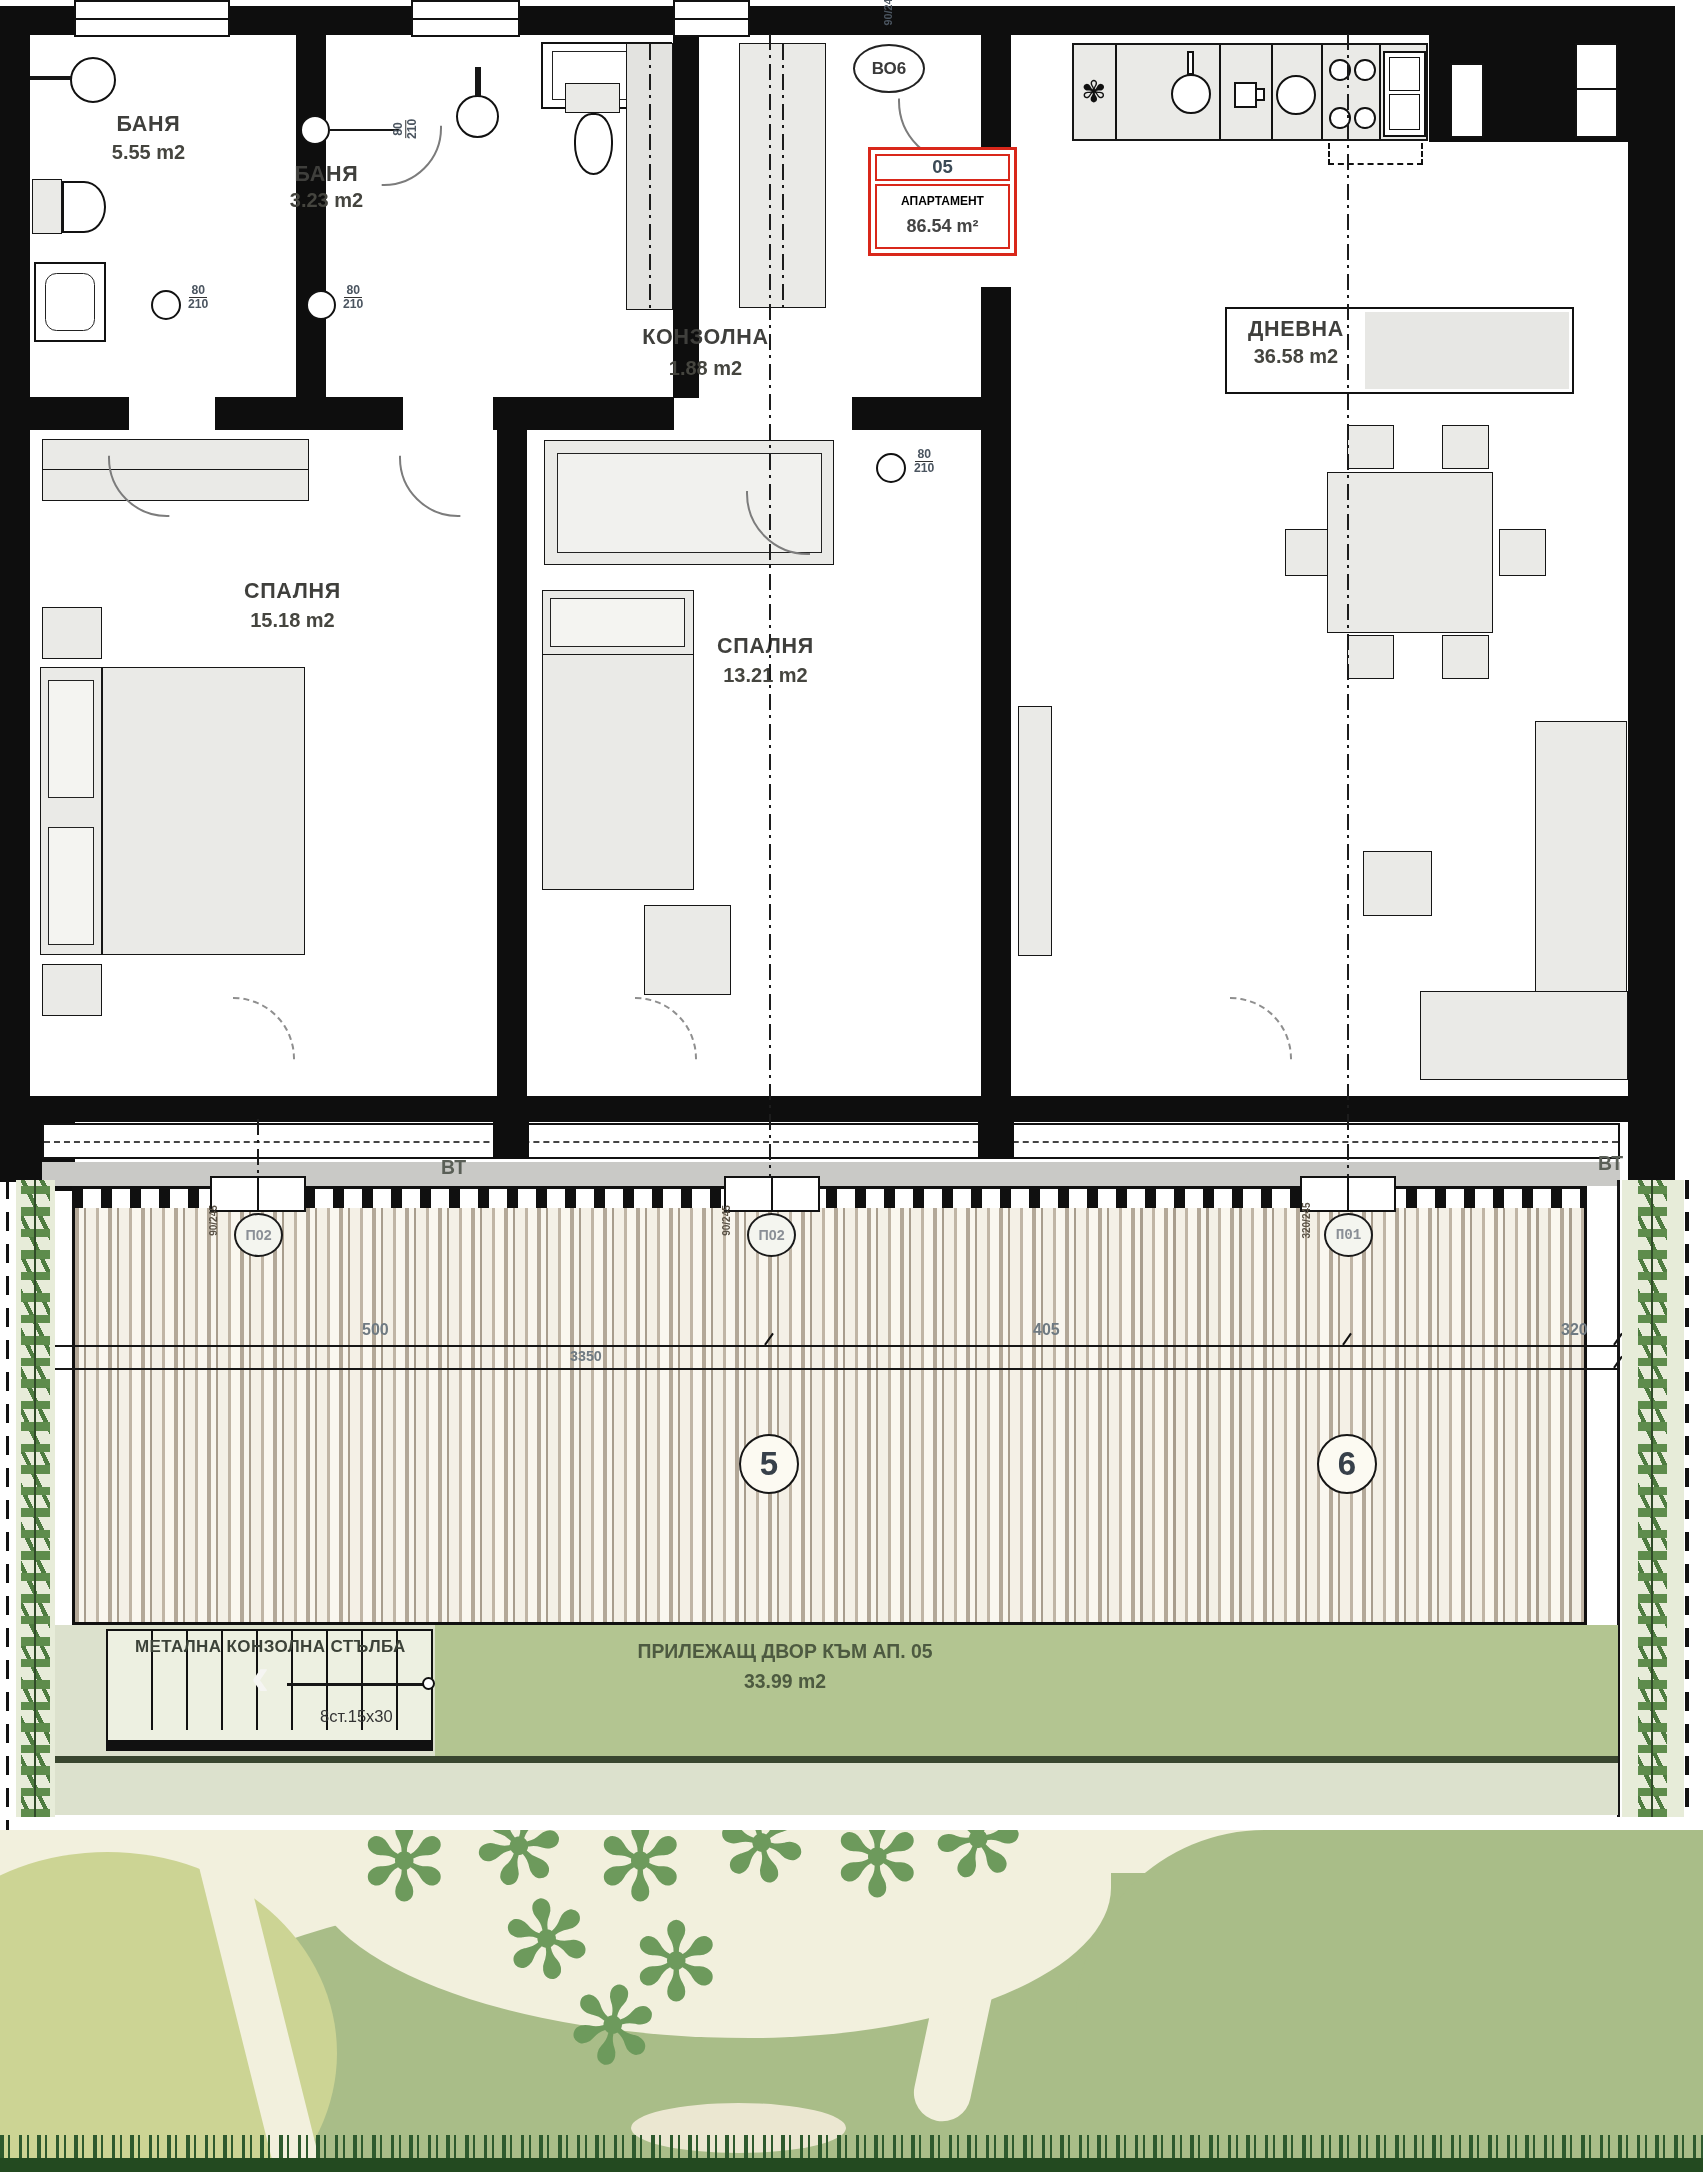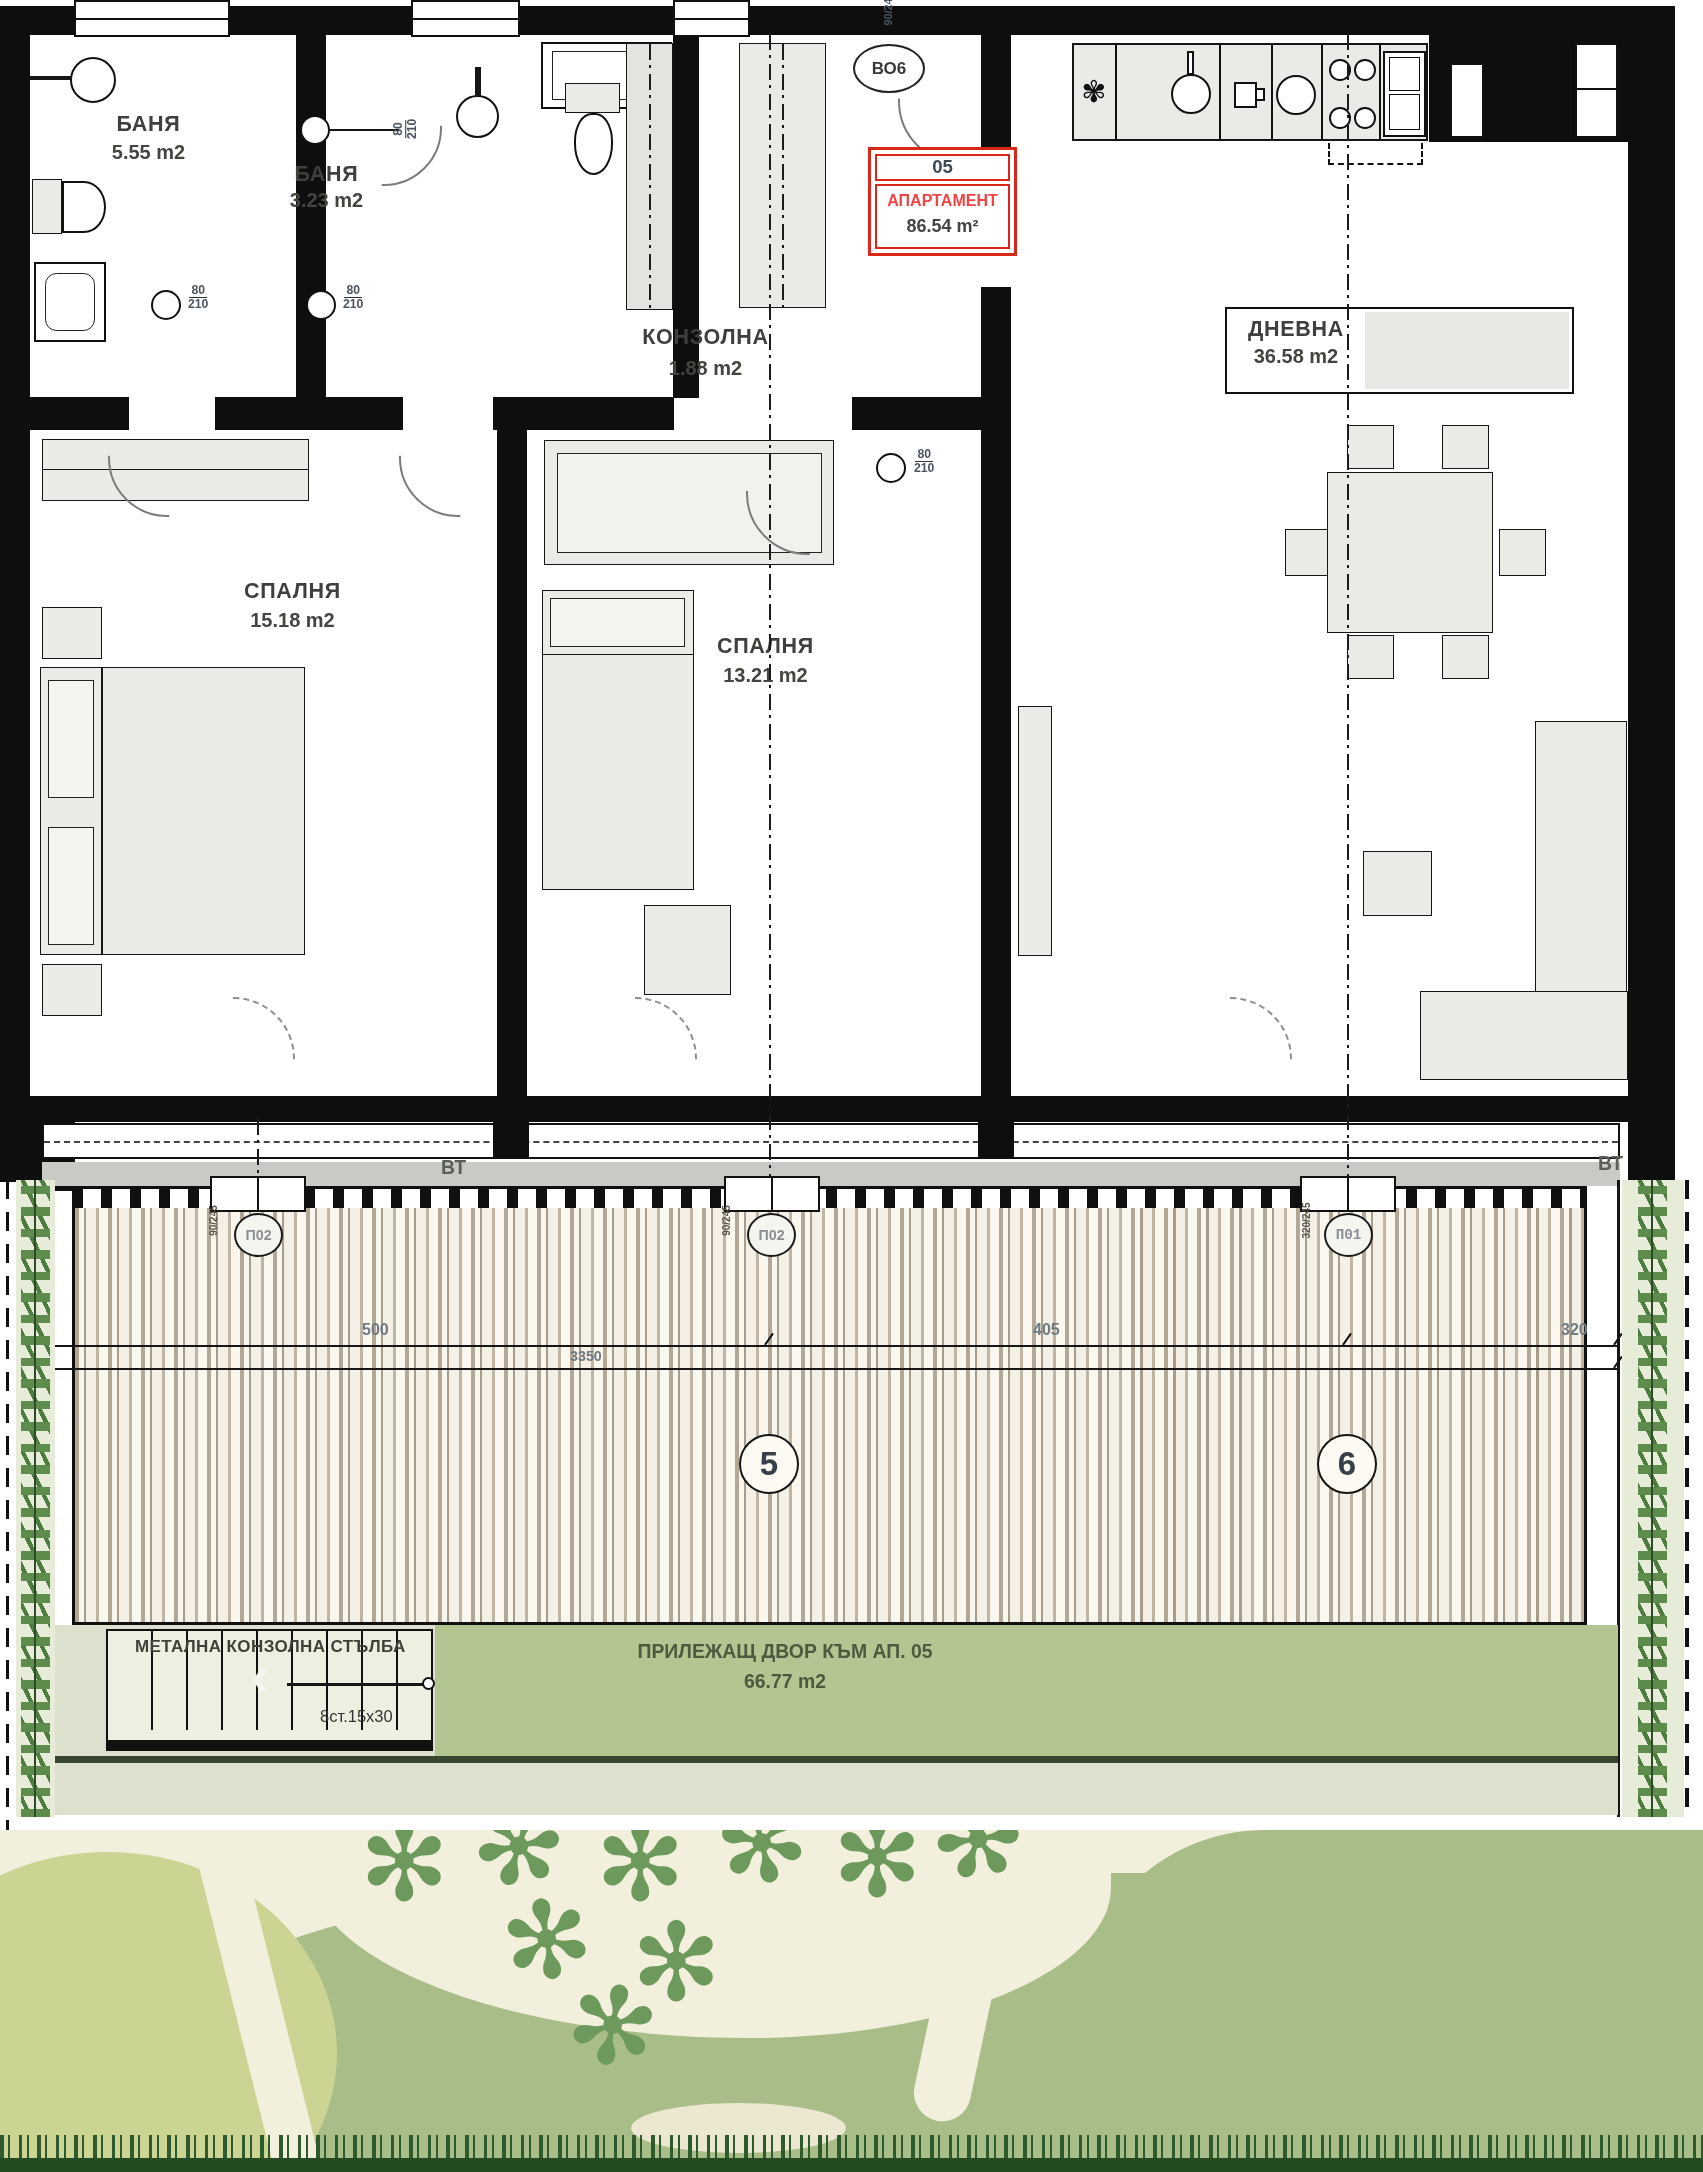--- a/index.html
+++ b/index.html
@@ -193,21 +193,21 @@
   <div class="roomname ctr" style="left:221px;top:578px;width:143px;height:26px;">СПАЛНЯ</div>
   <div class="roomarea ctr" style="left:221px;top:608px;width:143px;height:24.4px;">15.18 m2</div>
   <div class="roomname ctr" style="left:694px;top:633px;width:143px;height:26px;">СПАЛНЯ</div>
   <div class="roomarea ctr" style="left:694px;top:663px;width:143px;height:24.4px;">13.21 m2</div>
   <div class="roomname ctr" style="left:1228px;top:316px;width:136px;height:26px;">ДНЕВНА</div>
   <div class="roomarea ctr" style="left:1228px;top:344px;width:136px;height:24.4px;">36.58 m2</div>
 
   <div class="abs" style="left:868px;top:147px;width:149px;height:109px;border:3.6px solid #d9271a;background:#fff;box-sizing:border-box;">
     <div class="ctr" style="position:absolute;left:3.6px;top:3.6px;right:3.6px;height:27px;border:2.5px solid #d9271a;box-sizing:border-box;font-size:18.6px;font-weight:bold;color:#3b4a56;">05</div>
     <div class="abs" style="left:3.6px;top:34px;right:3.6px;bottom:3.6px;border:2.5px solid #d9271a;box-sizing:border-box;">
-      <div class="ctr" style="position:absolute;left:0;right:0;top:4.3px;height:21.5px;font-size:16px;font-weight:bold;color:#ef4444;">АПАРТАМЕНТ</div>
+      <div class="ctr" style="position:absolute;left:0;right:0;top:4.3px;height:21.5px;font-size:12px;font-weight:bold;color:#000000;">АПАРТАМЕНТ</div>
       <div class="ctr" style="position:absolute;left:0;right:0;top:30px;height:21.5px;font-size:18px;font-weight:bold;color:#454545;">86.54 m²</div>
     </div>
   </div>
 
   <div class="doorcirc" style="left:151px;top:290px;"></div>
   <span class="frac" style="left:188px;top:284px;">
       <span class="ftop">80</span>
       <span>210</span>
     </span>
   <div class="doorcirc" style="left:306px;top:290px;"></div>
@@ -322,21 +322,21 @@
     </div>
     <div class="hline" style="left:179px;top:52px;width:136px;height:2.9px;"></div>
     <div class="ring" style="left:314px;top:46px;width:13px;height:13px;"></div>
     <span class="abs" style="left:143px;top:13px;font-size:55px;font-weight:bold;color:#f5f5f2;">‹</span>
     <div class="ctr" style="position:absolute;left:4.3px;top:5.7px;width:316px;height:21.5px;font-size:17px;font-weight:bold;color:#3c4238;letter-spacing:0.4px;">МЕТАЛНА КОНЗОЛНА СТЪЛБА</div>
     <div class="abs" style="left:212px;top:76px;font-size:16.5px;font-weight:normal;color:#333;">8ст.15х30</div>
   </div>
   <div class="abs" style="left:106px;top:1741px;width:327px;height:10px;background:#111;"></div>
 
   <div class="ctr" style="position:absolute;left:552px;top:1637px;width:466px;height:29px;font-size:19.4px;font-weight:bold;color:#4d5a40;">ПРИЛЕЖАЩ ДВОР КЪМ АП. 05</div>
-  <div class="ctr" style="position:absolute;left:552px;top:1668px;width:466px;height:26px;font-size:19.4px;font-weight:bold;color:#4d5a40;">66.77 m2</div>
+  <div class="ctr" style="position:absolute;left:552px;top:1668px;width:466px;height:26px;font-size:19.4px;font-weight:bold;color:#4d5a40;">33.99 m2</div>
 
   <div class="abs" style="left:0;top:1830px;width:1703px;height:342px;background:#f2f0dd;overflow:hidden;">
     <div class="abs" style="left:108px;top:43px;width:1599px;height:301px;background:#a9bd88;border-radius:42% 20% 0 0 / 70% 40% 0 0;"></div>
     <div class="abs" style="left:1076px;top:0;width:628px;height:344px;background:#a9bd88;border-radius:30% 0 0 0 / 55% 0 0 0;"></div>
     <div class="abs" style="left:-122px;top:21.5px;width:459px;height:402px;background:#ccd494;border-radius:50%;"></div>
     <div class="abs" style="left:237px;top:7.2px;width:46px;height:359px;background:#f2f0dd;border-radius:29px;transform:rotate(-14deg);"></div>
     <div class="abs" style="left:940px;top:-14.3px;width:57px;height:308px;background:#f2f0dd;border-radius:29px;transform:rotate(12deg);"></div>
     <div class="abs" style="left:308px;top:-7.2px;width:803px;height:215px;background:#f2f0dd;border-radius:0 0 45% 55% / 0 0 70% 80%;"></div>
     <span class="grass" style="left:359px;top:-21.5px;">✻</span>
     <span class="grass" style="left:473px;top:-36px;transform:rotate(18deg);">✻</span>

